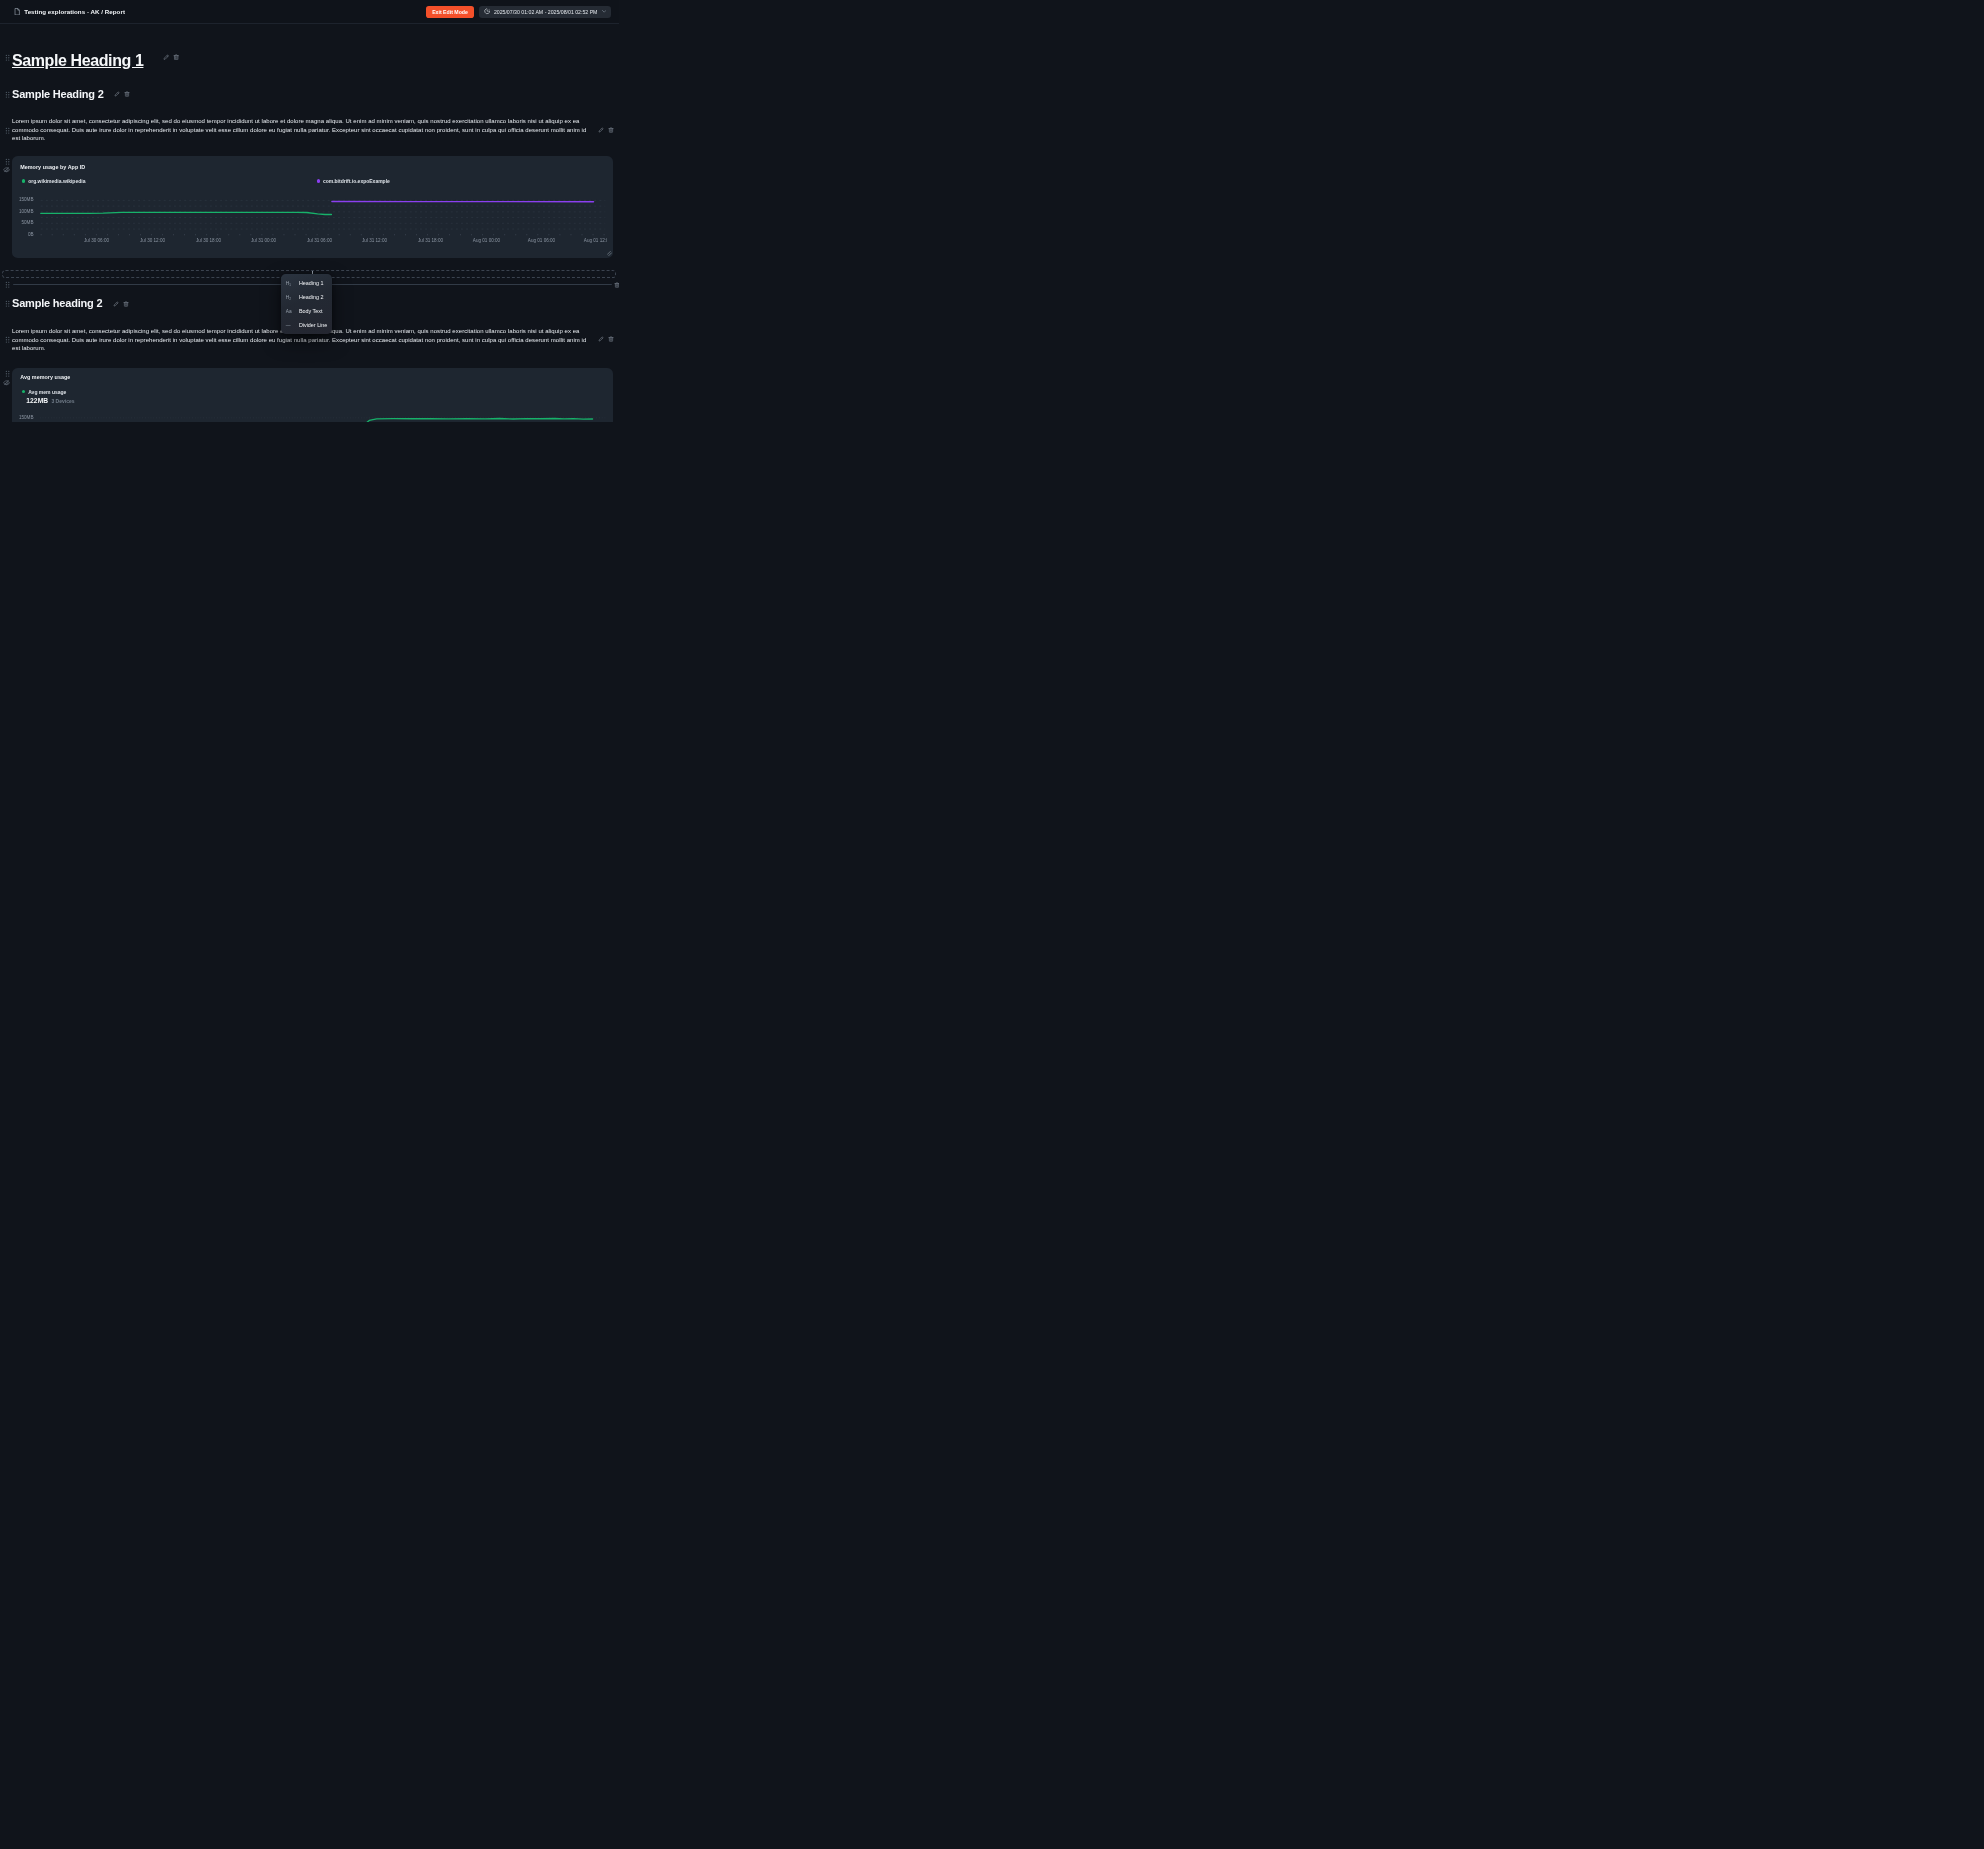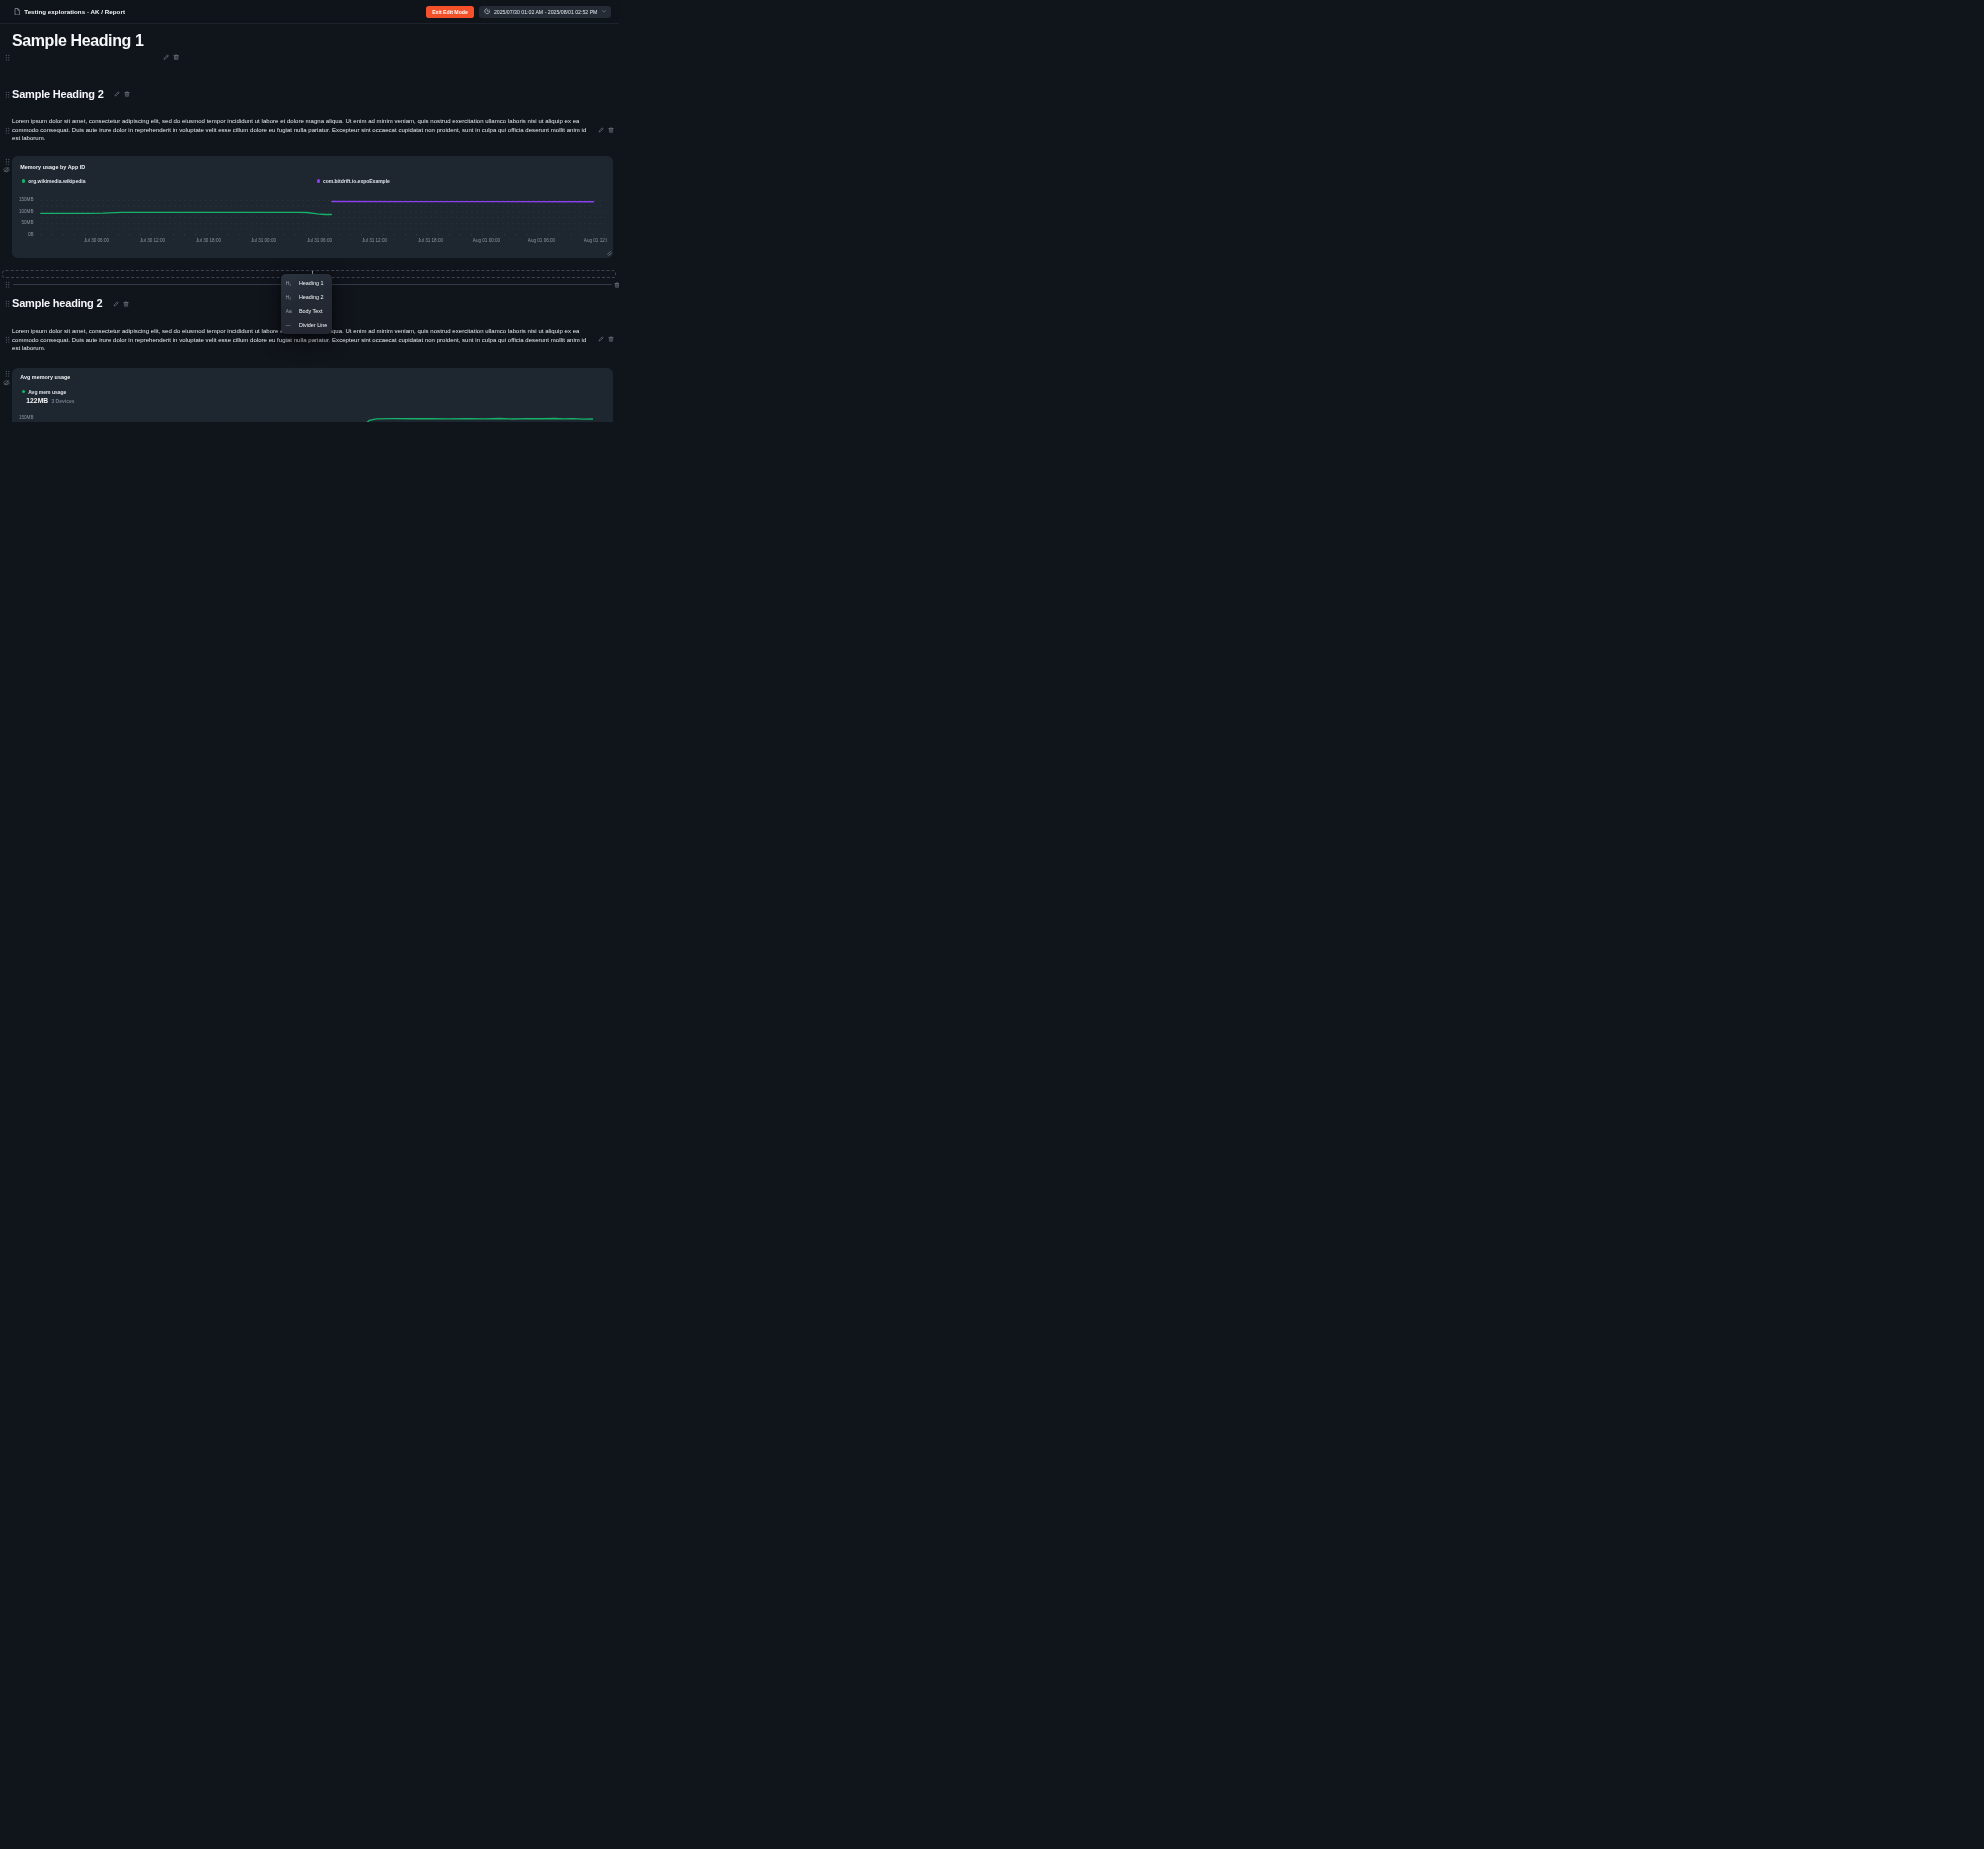--- a/index.html
+++ b/index.html
@@ -100,21 +100,21 @@
       <g fill="#49545F">
         <circle cx="3.5" cy="3.5" r="1.7"></circle>
         <circle cx="9.5" cy="3.5" r="1.7"></circle>
         <circle cx="3.5" cy="9.5" r="1.7"></circle>
         <circle cx="9.5" cy="9.5" r="1.7"></circle>
         <circle cx="3.5" cy="15.5" r="1.7"></circle>
         <circle cx="9.5" cy="15.5" r="1.7"></circle>
       </g>
     </svg>
 </span>
-<div class="h1-text" style="left:12px;top:32px;">Sample Heading 1</div>
+<div class="h1-text" style="left:12px;top:52px;text-decoration:underline;">Sample Heading 1</div>
 <span class="ico-btn" style="left:163px;top:54px;">
   <svg width="6.4" height="6.4" viewBox="0 0 16 16">
       <path d="M2.6 13.4 L3.1 10.6 L10.5 3.2 a1.7 1.7 0 0 1 2.4 2.4 L5.5 13 L2.6 13.4 Z M9.3 4.4 L11.7 6.8" fill="none" stroke="#95A0AC" stroke-width="1.4" stroke-linejoin="round"></path>
     </svg>
 </span>
 <span class="ico-btn" style="left:173px;top:54px;">
   <svg width="6.4" height="6.4" viewBox="0 0 16 16">
       <path d="M2.2 4.3 H13.8 M5.7 4.3 V3.1 a1.1 1.1 0 0 1 1.1-1.1 h2.4 a1.1 1.1 0 0 1 1.1 1.1 V4.3 M3.7 4.3 V13.2 a0.9 0.9 0 0 0 0.9 0.9 h6.8 a0.9 0.9 0 0 0 0.9-0.9 V4.3 M6.4 7 V11.4 M9.6 7 V11.4" fill="none" stroke="#95A0AC" stroke-width="1.4" stroke-linecap="round"></path>
     </svg>
 </span>

